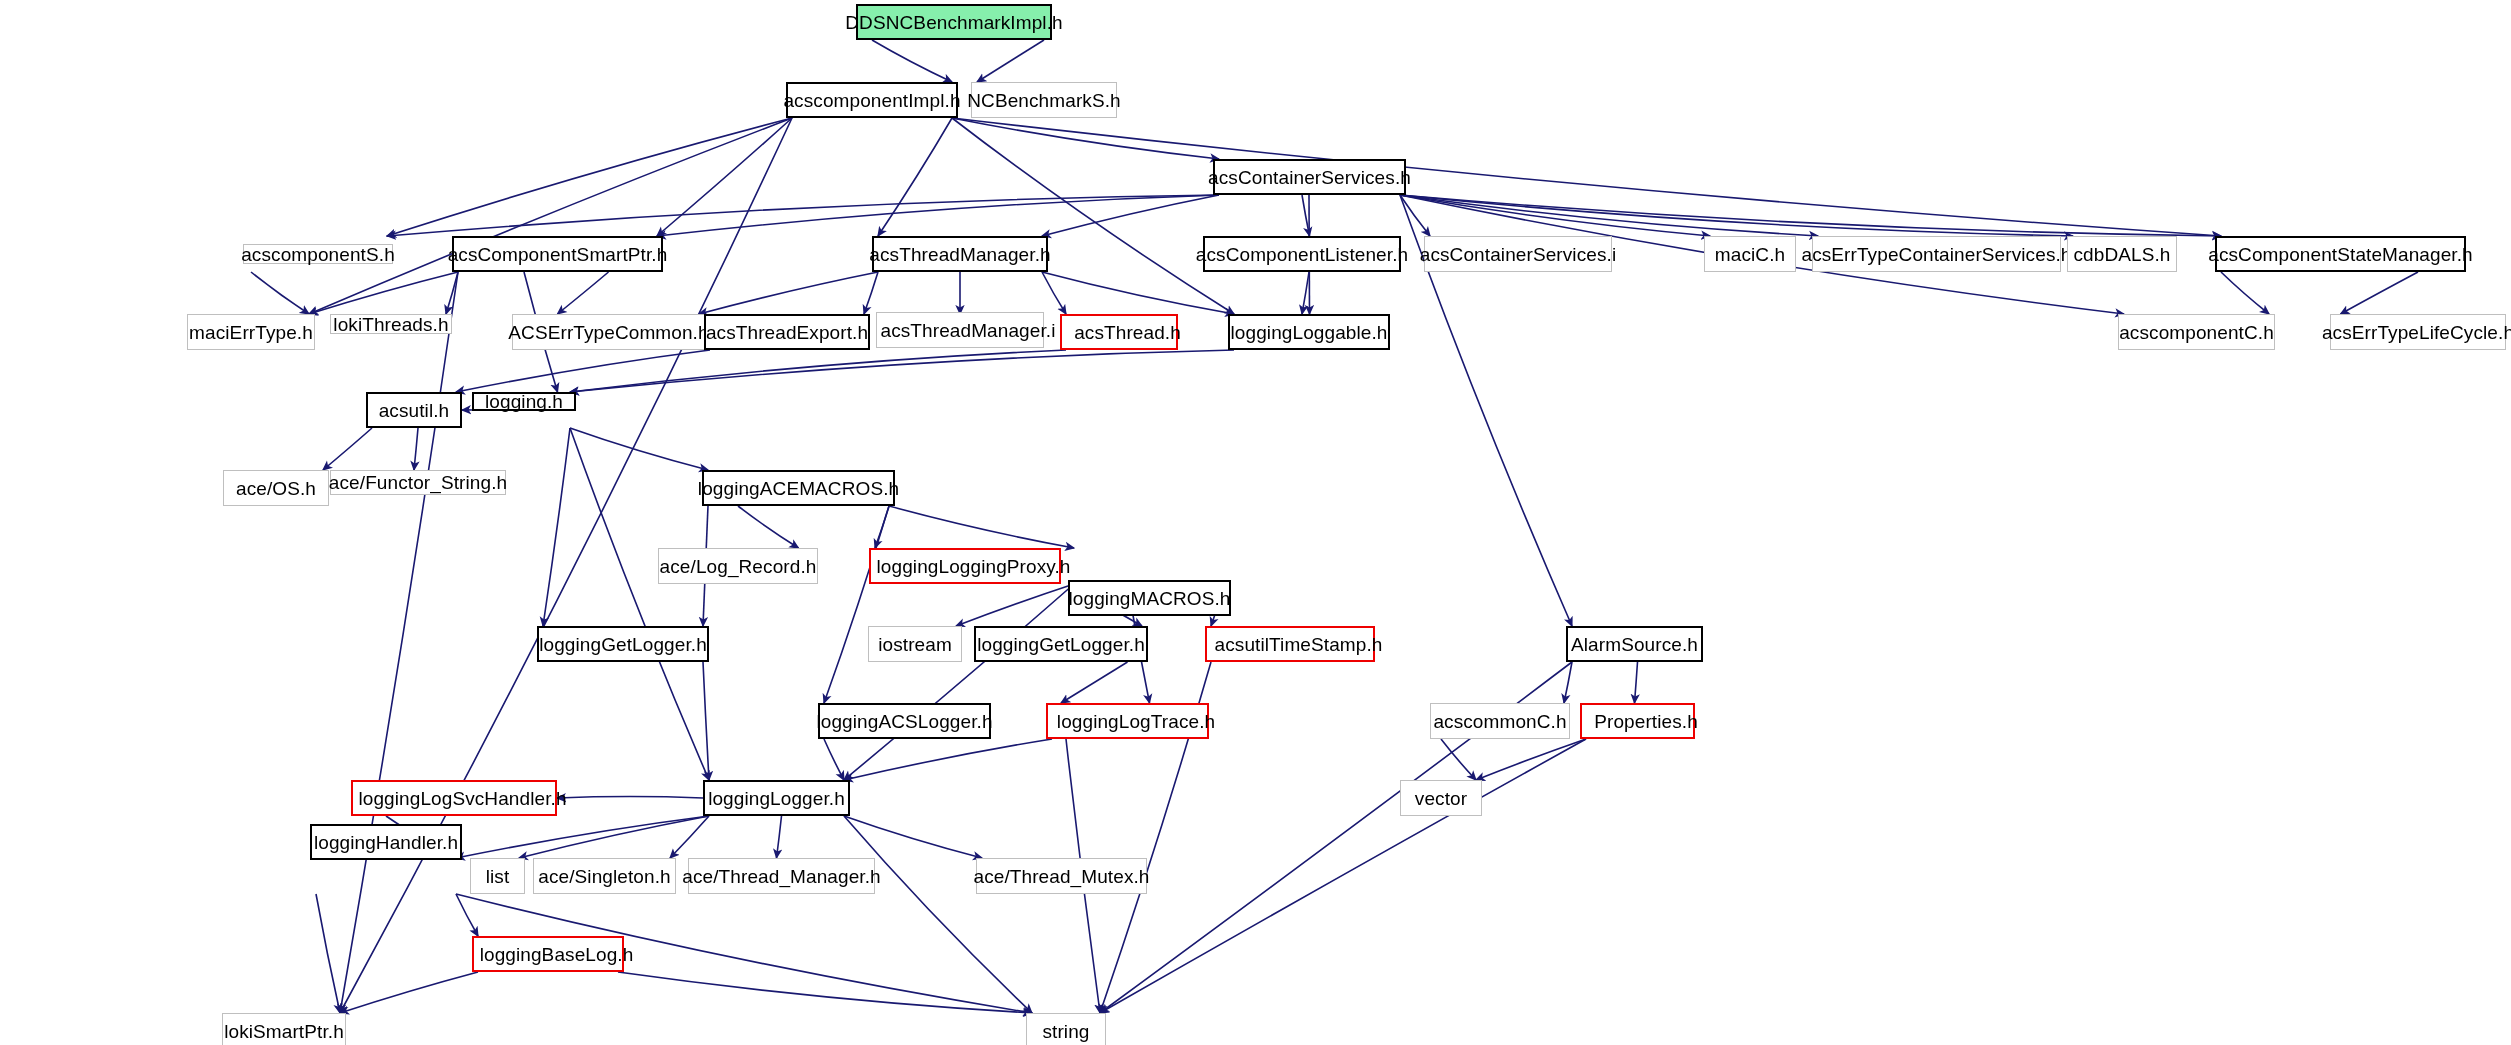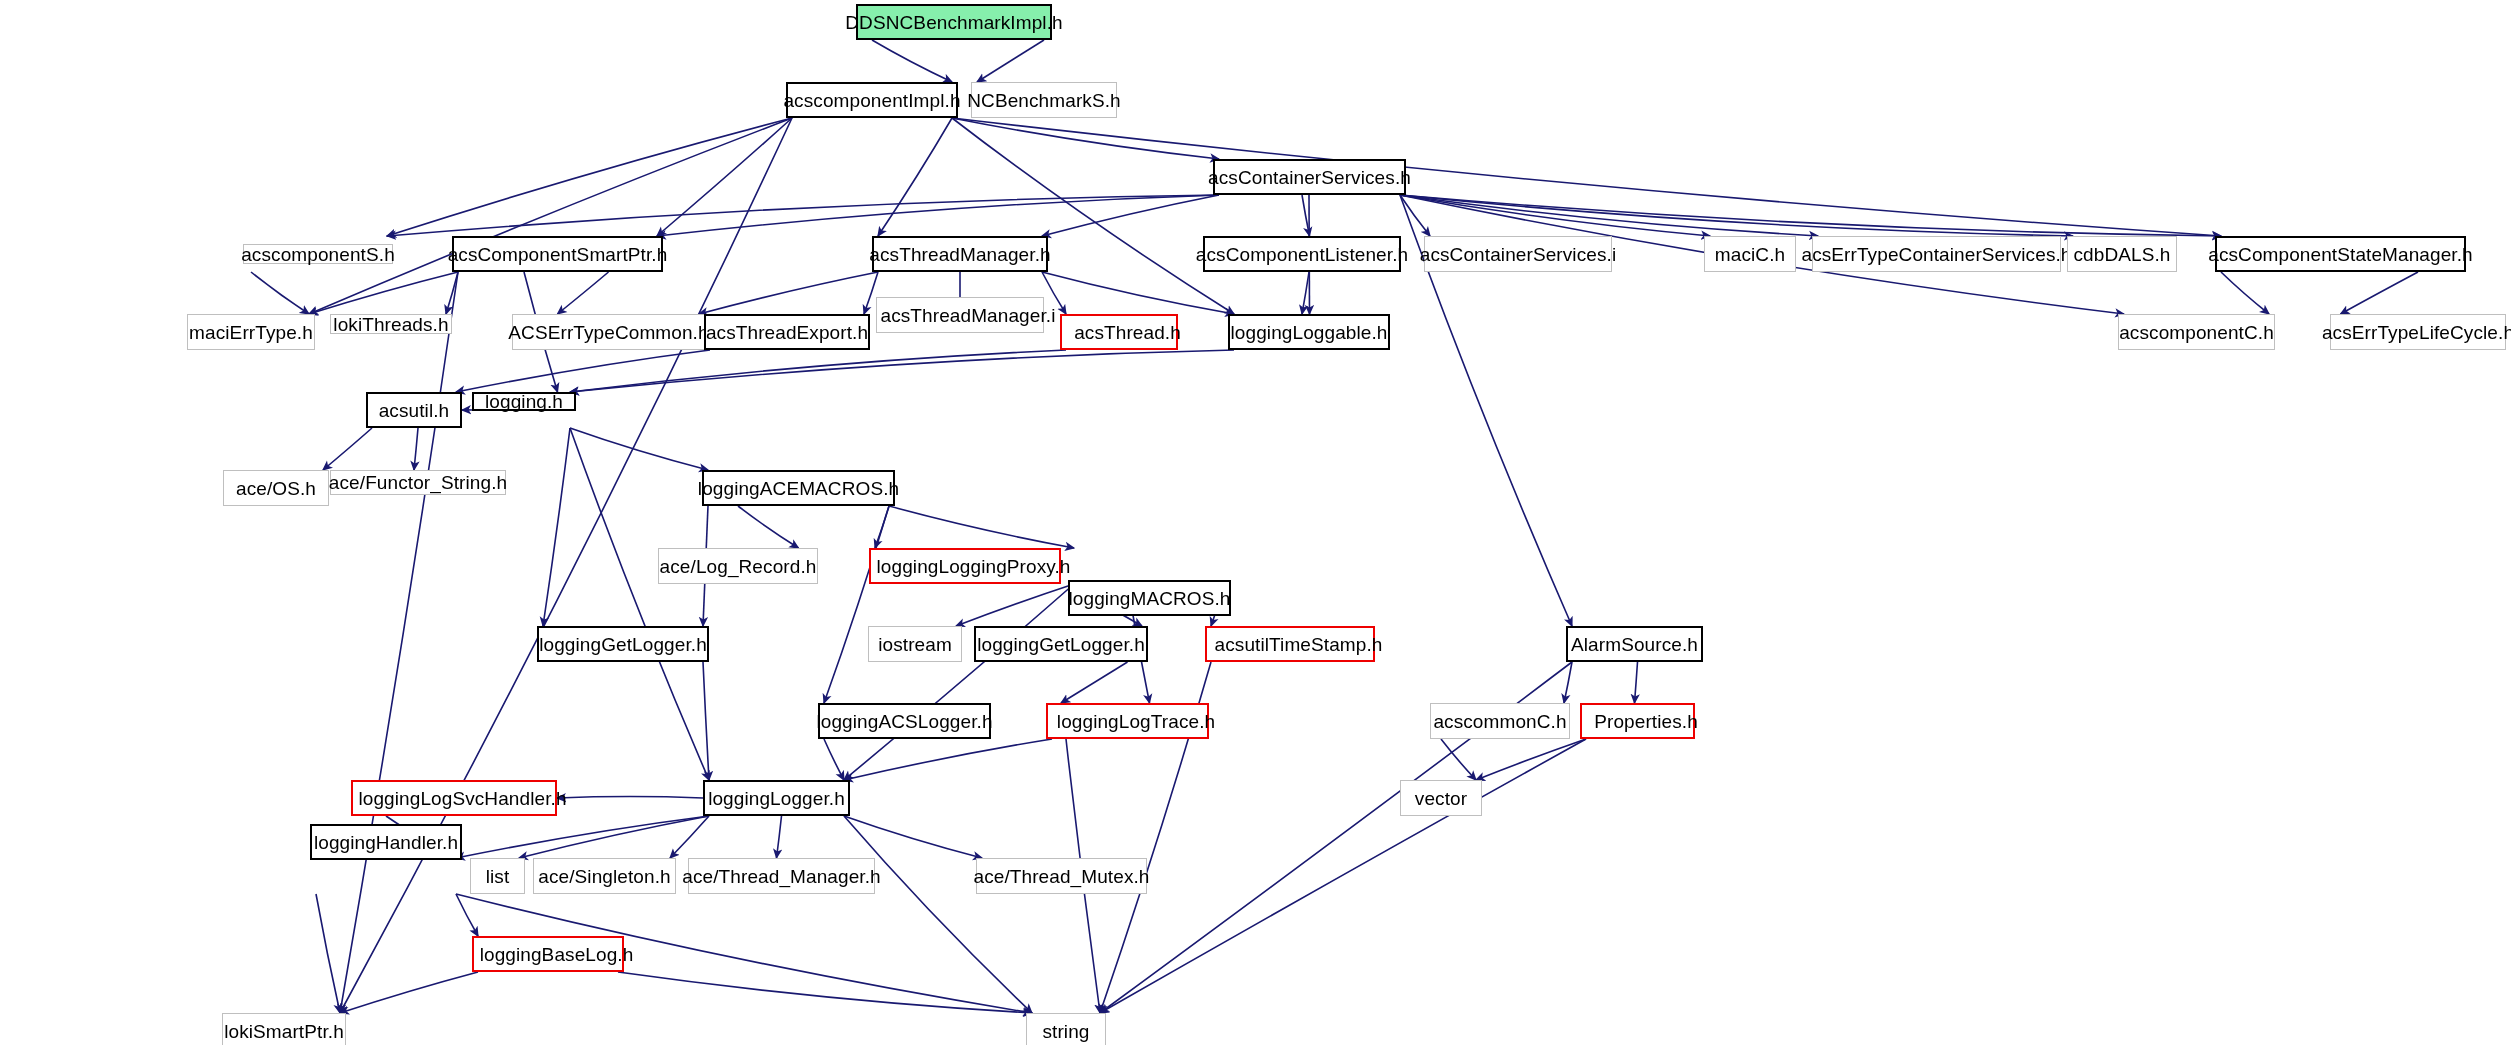--- a/index.html
+++ b/index.html
@@ -182,21 +182,21 @@
       </div>
       <div class="gnode " style="left: 330px; top: 314px; width: 122px; height: 20px;">
         <span class="gnode-label">lokiThreads.h</span>
       </div>
       <div class="gnode " style="left: 512px; top: 314px; width: 193px; height: 36px;">
         <span class="gnode-label">ACSErrTypeCommon.h</span>
       </div>
       <div class="gnode bold" style="left: 704px; top: 314px; width: 166px; height: 36px;">
         <span class="gnode-label">acsThreadExport.h</span>
       </div>
-      <div class="gnode " style="left: 876px; top: 297px; width: 168px; height: 36px; padding-left: 16px;">
+      <div class="gnode " style="left: 876px; top: 312px; width: 168px; height: 36px; padding-left: 16px;">
         <span class="gnode-label">acsThreadManager.i</span>
       </div>
       <div class="gnode red" style="left: 1060px; top: 314px; width: 118px; height: 36px;">
         <span class="gnode-label">acsThread.h</span>
       </div>
       <div class="gnode bold" style="left: 1228px; top: 314px; width: 162px; height: 36px;">
         <span class="gnode-label">loggingLoggable.h</span>
       </div>
       <div class="gnode " style="left: 2118px; top: 314px; width: 157px; height: 36px;">
         <span class="gnode-label">acscomponentC.h</span>

